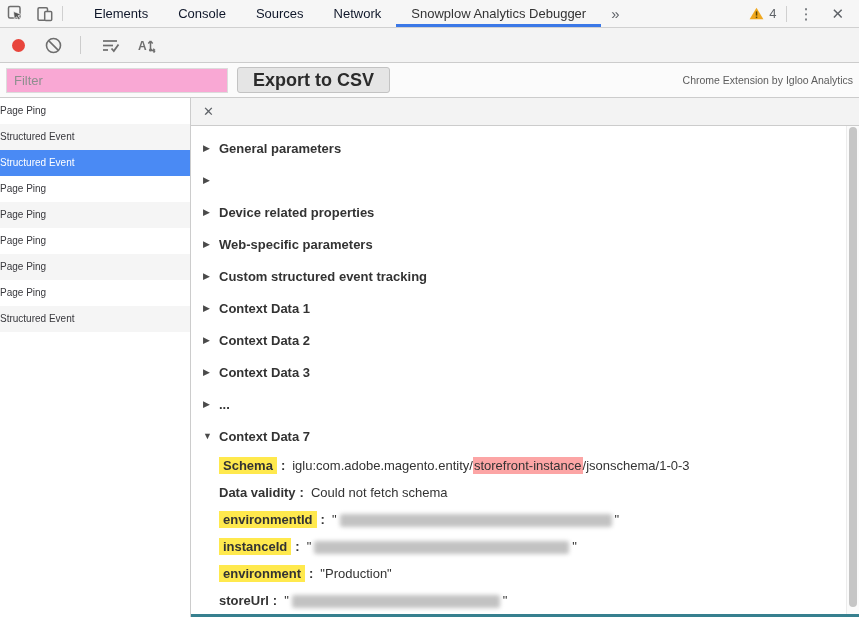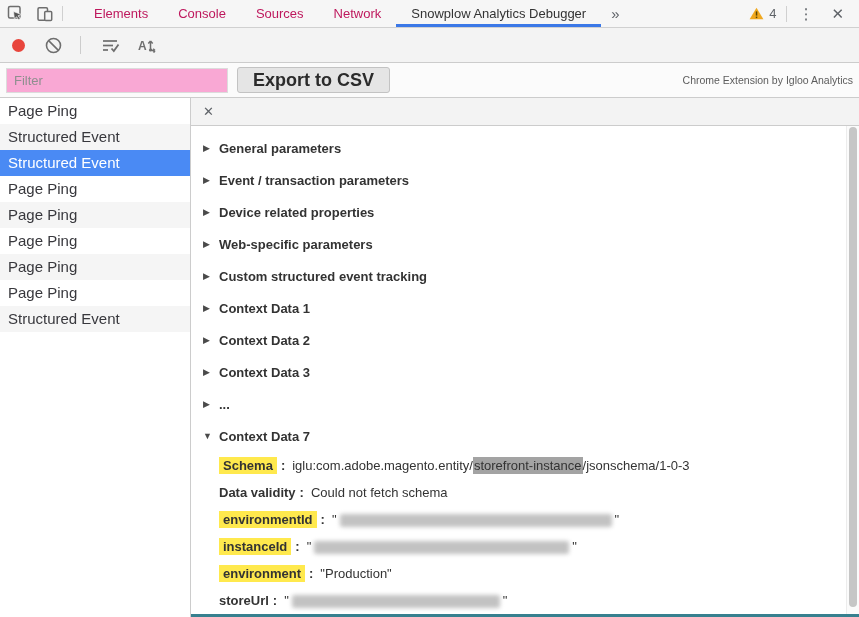--- a/index.html
+++ b/index.html
@@ -14,21 +14,21 @@
     height:28px; background:#f6f6f6; border-bottom:1px solid #d0d0d0;
     display:flex; align-items:stretch;
   }
   .tb-icon {
     width:30px; display:flex; align-items:center; justify-content:center;
     color:#5f6368; cursor:pointer;
   }
   .tb-divider { width:1px; background:#d0d0d0; margin:6px 2px; }
   .tabs { display:flex; align-items:stretch; margin-left:14px; }
   .tab {
-    display:flex; align-items:center; padding:0 15px; color:#be185d;
+    display:flex; align-items:center; padding:0 15px; color:#0f172a;
     cursor:pointer; position:relative; white-space:nowrap;
   }
   .tab.active { color:#333; }
   .tab.active::after {
     content:""; position:absolute; left:0; right:0; bottom:0; height:3px;
     background:#3b78e7;
   }
   .overflow-chevrons { display:flex; align-items:center; padding:0 10px; color:#5f6368; font-size:15px; cursor:pointer; }
   .tabbar-right { margin-left:auto; display:flex; align-items:center; padding-right:6px; }
   .warn-group { display:flex; align-items:center; gap:5px; padding:0 8px; cursor:pointer; }
@@ -64,21 +64,21 @@
 
   
   .main { display:flex; height:519px; position:relative; }
 
   .events { width:191px; border-right:1px solid #ccc; background:#fff; flex:none; }
   .events-header {
     height:28px; line-height:27px; background:#f3f3f3; border-bottom:1px solid #ccc;
     padding-left:8px; color:#333;
   }
   .event-row {
-    height:26px; line-height:26px; padding-left:8px; font-size:15px;
+    height:26px; line-height:26px; font-size:10px;
     color:#38383d; cursor:pointer; white-space:nowrap;
   }
   .event-row.alt { background:#f5f5f5; }
   .event-row.selected { background:#4a8af4; color:#fff; }
 
   .details { flex:1; background:#fff; position:relative; overflow:hidden; }
   .details-header {
     height:28px; background:#f3f3f3; border-bottom:1px solid #ccc;
     display:flex; align-items:center; padding-left:12px;
   }
@@ -90,21 +90,21 @@
   .tri.right::before { content:"▶"; }
   .tri.down::before { content:"▼"; }
   .section-label { font-weight:bold; color:#333; white-space:nowrap; }
 
   .kv-rows { }
   .kv { min-height:27px; display:flex; align-items:center; padding-left:16px; white-space:nowrap; }
   .k { font-weight:bold; color:#333; }
   .k.hl { background:#ffe94d; padding:1px 4px; }
   .colon { margin:0 7px 0 4px; font-weight:bold; color:#333; }
   .v { color:#333; }
-  .v .vhl { background:#a3a3a3; padding:1px 1px; }
+  .v .vhl { background:#fca5a5; padding:1px 1px; }
   .blur-box {
     display:inline-block; height:13px; background:#c2c2c2; border-radius:2px;
     filter:blur(2px); vertical-align:middle; margin:0 3px;
   }
   .blur-env   { width:272px; }
   .blur-inst  { width:255px; }
   .blur-store { width:208px; }
 
   
   .scrollbar {
@@ -215,21 +215,20 @@
       <span class="details-close">✕</span>
     </div>
 
     <div class="details-body">
       <div class="section">
         <span class="tri right"></span>
         <span class="section-label">General parameters</span>
       </div>
       <div class="section">
         <span class="tri right"></span>
-        <span class="section-label">Event / transaction parameters</span>
       </div>
       <div class="section">
         <span class="tri right"></span>
         <span class="section-label">Device related properties</span>
       </div>
       <div class="section">
         <span class="tri right"></span>
         <span class="section-label">Web-specific parameters</span>
       </div>
       <div class="section">

